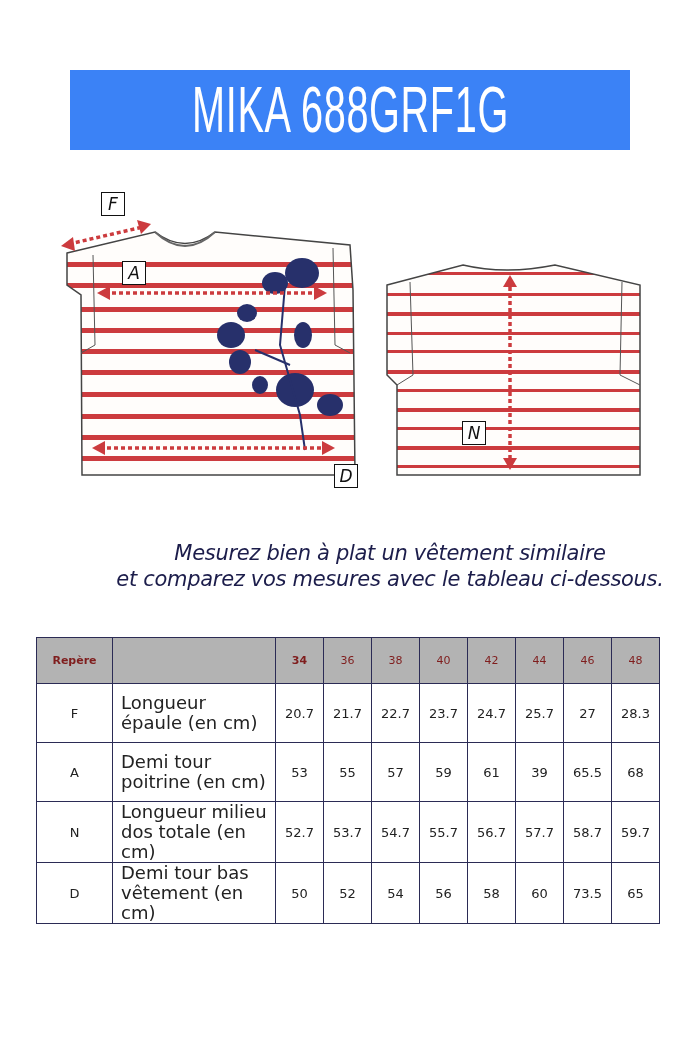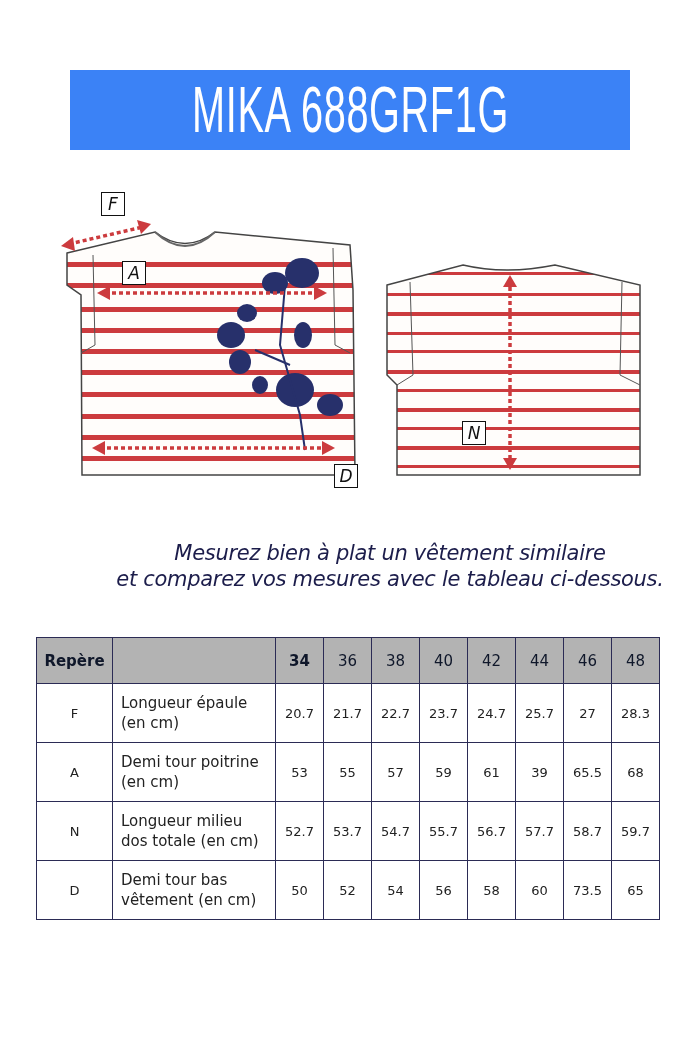--- a/index.html
+++ b/index.html
@@ -7,24 +7,24 @@
   .title-bar { position: absolute; left: 70px; top: 70px; width: 560px; height: 80px; background: #3b82f6; display: flex; align-items: center; justify-content: center; }
   .title-text { color: #ffffff; font-family: "Liberation Sans Narrow", "Liberation Sans", sans-serif; font-size: 64px; letter-spacing: 1px; transform: scaleX(0.62); white-space: nowrap; line-height: 1; }
   .figure { position: absolute; }
   .front { left: 55px; top: 185px; width: 320px; height: 310px; }
   .back { left: 375px; top: 245px; width: 290px; height: 250px; }
   .label-box { position: absolute; background: #fff; border: 1.5px solid #111; font-family: "DejaVu Sans", sans-serif; font-style: italic; font-size: 17px; color: #111; width: 22px; height: 22px; line-height: 22px; text-align: center; }
   .instructions { position: absolute; left: 0; top: 540px; width: 700px; text-align: center; font-family: "DejaVu Sans", sans-serif; font-style: italic; font-size: 21px; line-height: 26px; color: #1c1d4b; letter-spacing: -0.3px; padding-left: 40px; }
   .instructions div { white-space: nowrap; }
   table.size-table { position: absolute; left: 36px; top: 637px; border-collapse: collapse; font-family: "DejaVu Sans", sans-serif; color: #222; }
   .size-table th, .size-table td { border: 1px solid #2b2b55; text-align: center; padding: 0; }
-  .size-table th { background: #b3b3b3; color: #0f172a; font-weight: normal; font-size: 15px; height: 45px; }
+  .size-table th { background: #b3b3b3; color: #7f1d1d; font-weight: normal; font-size: 11px; height: 45px; }
   .size-table th.bold { font-weight: bold; }
   .size-table td { height: 58px; font-size: 13px; }
-  .size-table td.desc { text-align: left; padding: 0 8px; font-size: 15px; line-height: 20px; }
+  .size-table td.desc { text-align: left; padding: 0 8px; font-size: 18px; line-height: 20px; }
   .c0 { width: 75px; } .c1 { width: 162px; } .cs { width: 47px; }
 </style>
 </head>
 <body>
 
 <div class="title-bar">
   <span class="title-text">MIKA 688GRF1G</span>
 </div>
 
 <div class="figure front">

